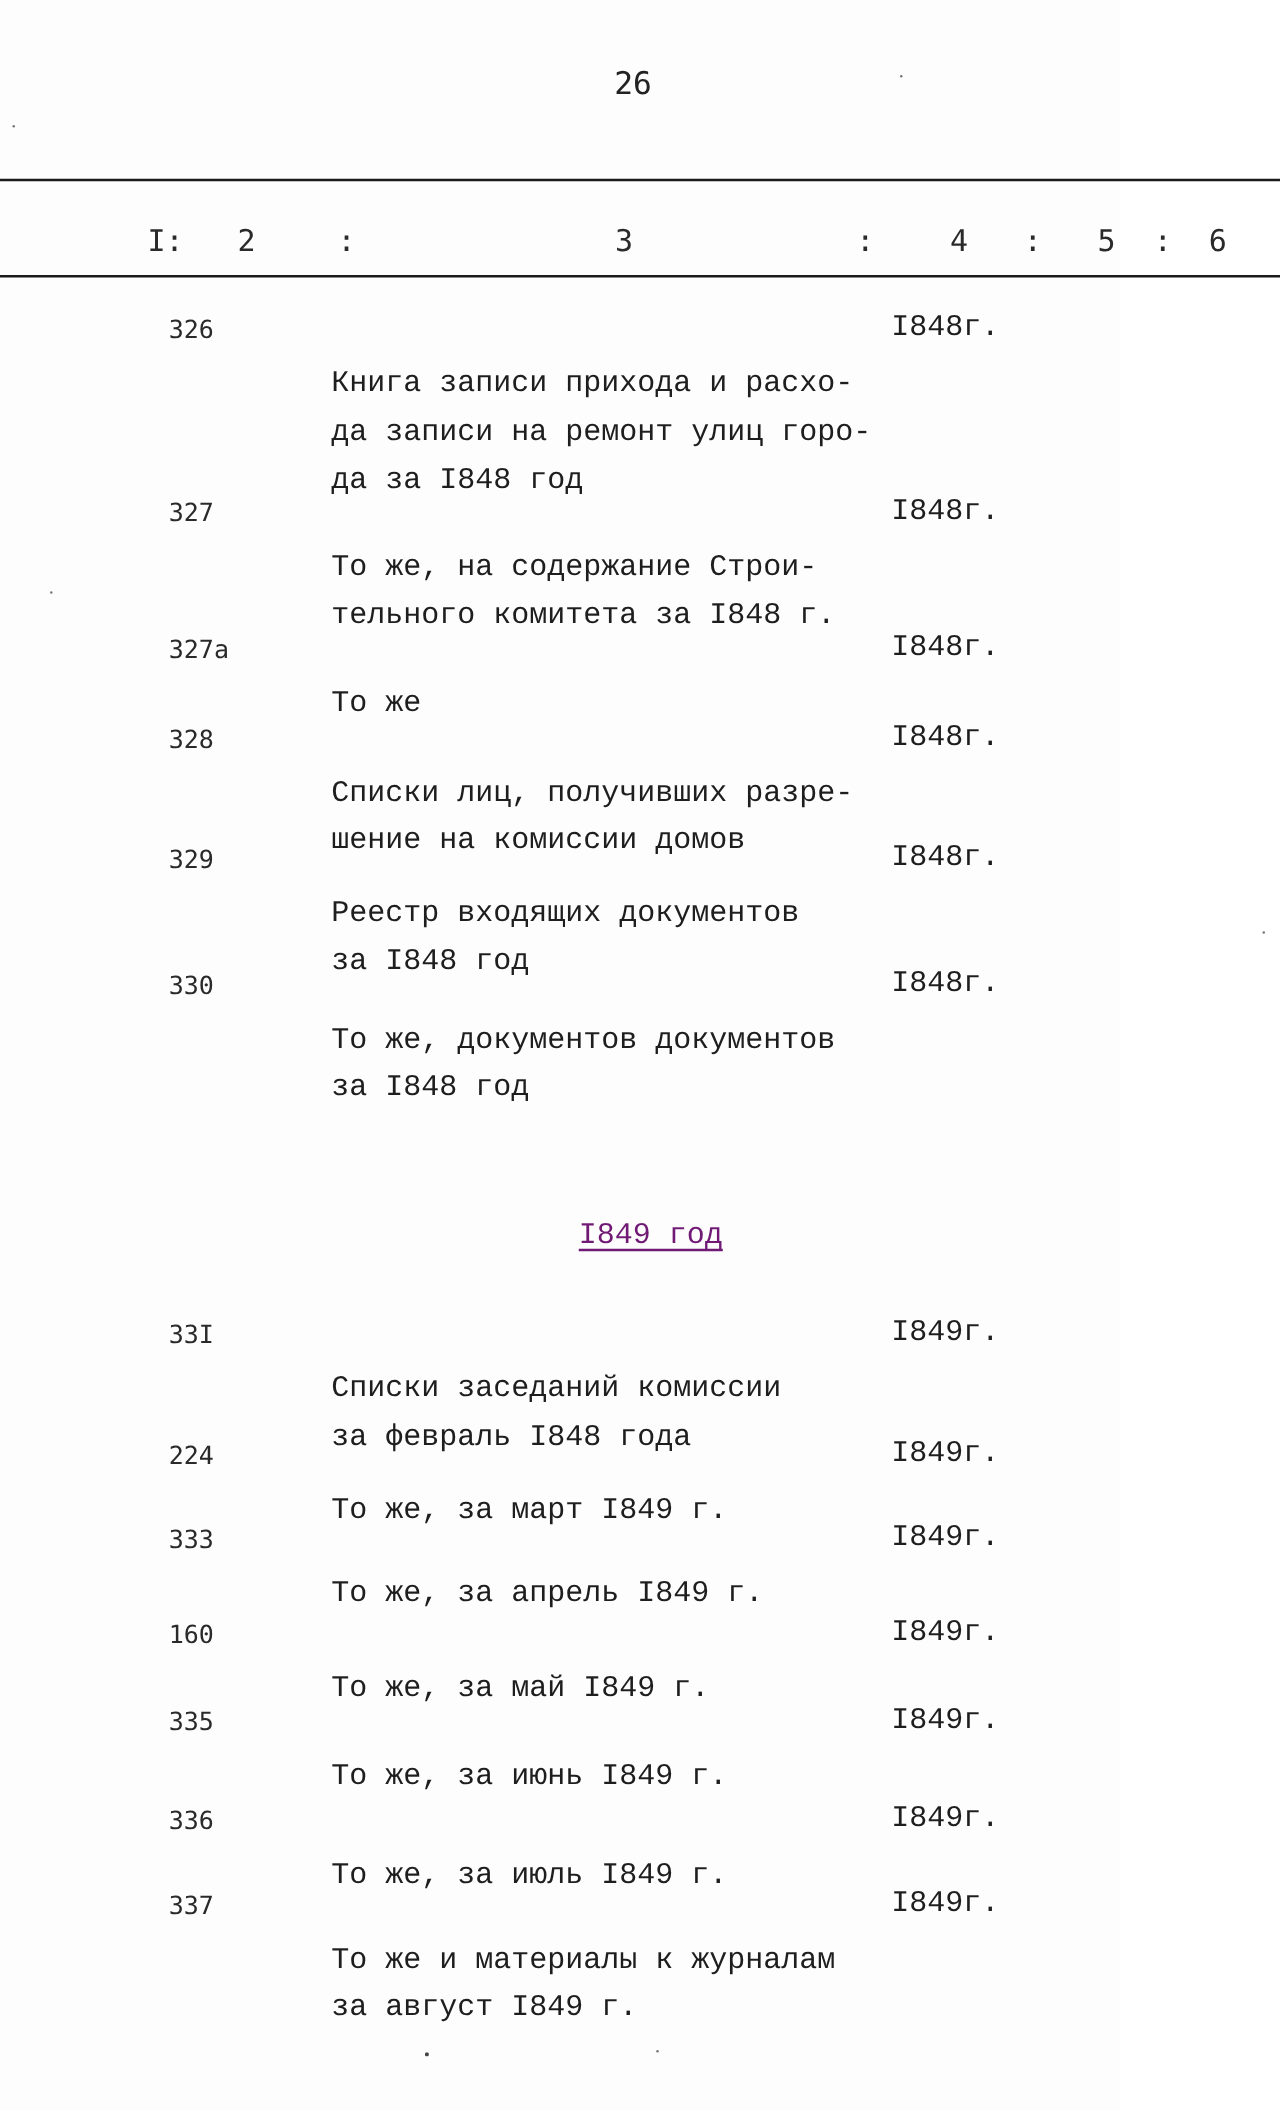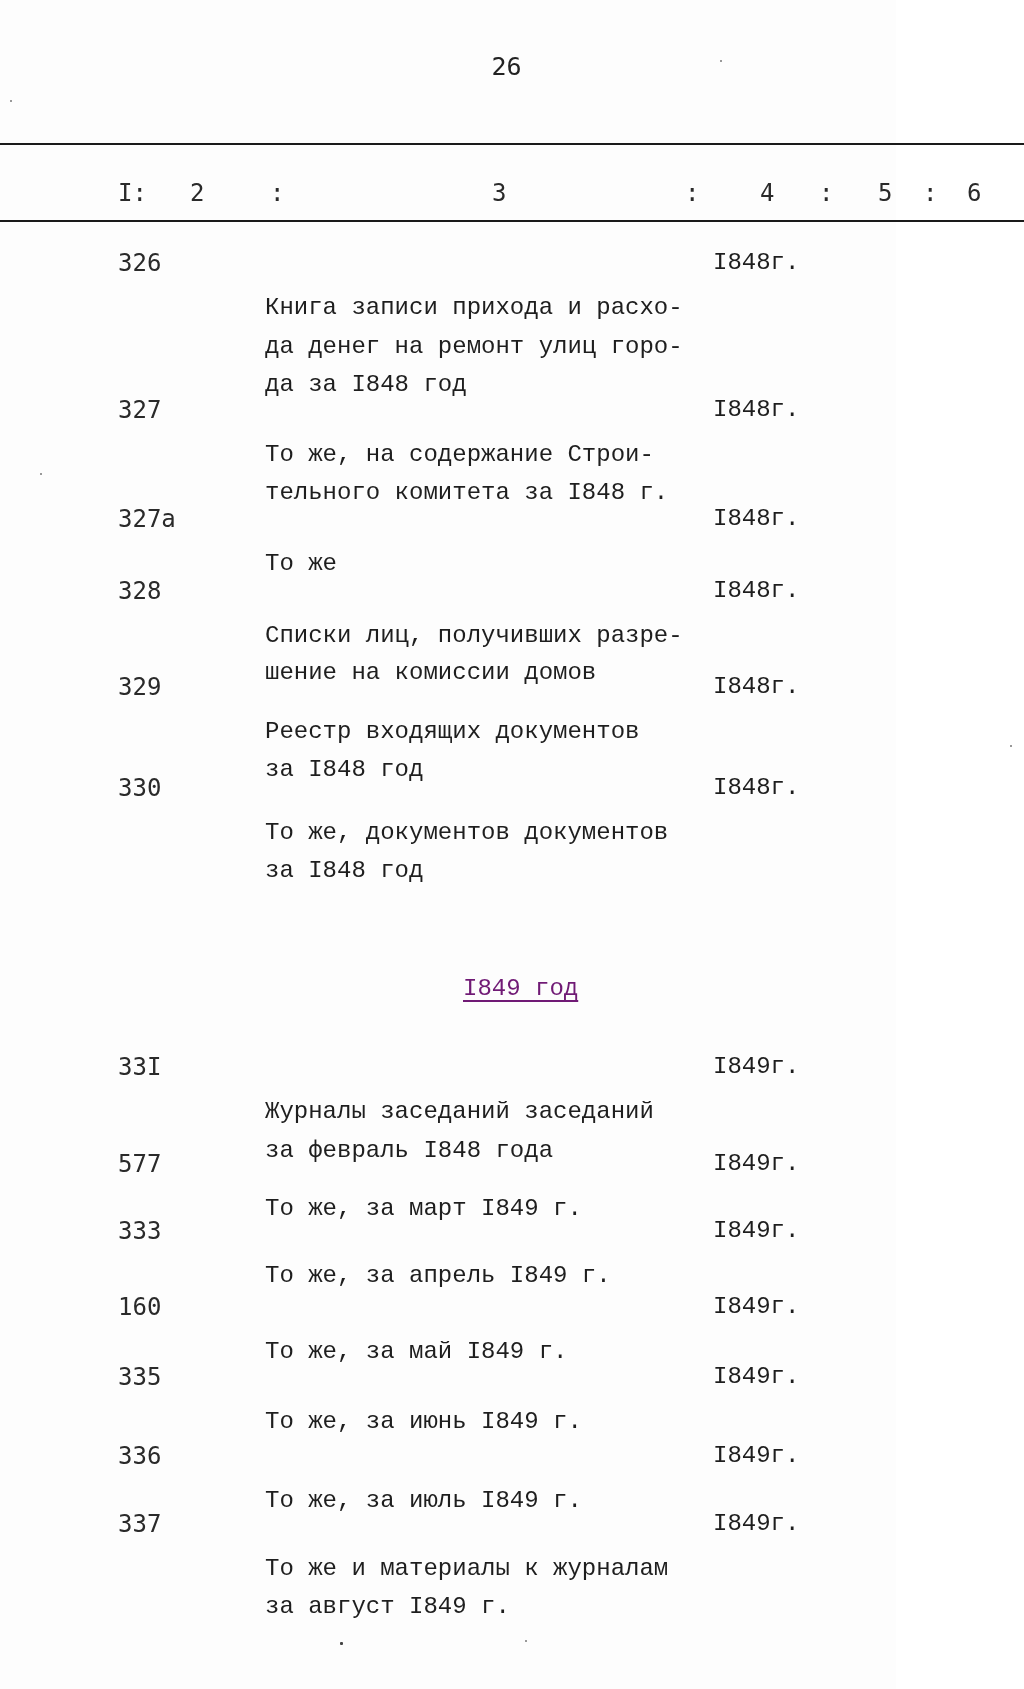--- a/index.html
+++ b/index.html
@@ -2,21 +2,21 @@
 <html><head>
 <meta charset="utf-8">
 <style>
   html, body { margin:0; padding:0; background:#ffffff; }
   body { width:1024px; height:1689px; position:relative; overflow:hidden; color:#1e1e1e; }
   .page { position:absolute; left:0; top:0; width:896px; height:1689px; background:#fdfdfd; }
   .pnum { position:absolute; top:52px; left:0; width:1013px; text-align:center;
           font-family:"DejaVu Sans Mono", monospace; font-size:25px; color:#222; }
   .rule { position:absolute; left:0; width:1024px; height:2px; background:#1a1a1a; }
   .hcell { position:absolute; top:176px; font-family:"DejaVu Sans Mono", monospace; font-size:24px; color:#2a2a2a; line-height:34px; }
-  .entry-num { position:absolute; left:118px; font-family:"DejaVu Sans Mono", monospace; font-size:24px; color:#2a2a2a; line-height:30px; }
+  .entry-num { position:absolute; left:135px; font-family:"DejaVu Sans Mono", monospace; font-size:20px; color:#2a2a2a; line-height:30px; }
   .line { position:absolute; left:265px; font-family:"Liberation Mono", monospace; font-size:24px; color:#1e1e1e; line-height:30px; white-space:pre;margin-top:45px; }
   .year { position:absolute; left:713px; font-family:"Liberation Mono", monospace; font-size:24px; color:#1e1e1e; line-height:30px; white-space:pre; }
   .section { position:absolute; top:974px; left:463px; font-family:"Liberation Mono", monospace; font-size:24px; line-height:30px;
              color:#701a75; text-decoration:underline; text-underline-offset:5px; text-decoration-thickness:2px; white-space:pre; }
   .speck { position:absolute; width:2px; height:2px; background:#777; border-radius:1px; }
 </style>
 </head>
 <body>
 
 <div class="page">
@@ -36,21 +36,21 @@
     <span class="hcell" style="left:878px">5</span>
     <span class="hcell" style="left:923px">:</span>
     <span class="hcell" style="left:967px">6</span>
   </div>
 
   <div class="rule" style="top:220px"></div>
 
   <div>
     <span class="entry-num" style="top:248px">326</span>
     <span class="line" style="top:248px">Книга записи прихода и расхо-</span>
-    <span class="line" style="top:287px">да денег на ремонт улиц горо-</span>
+    <span class="line" style="top:287px">да записи на ремонт улиц горо-</span>
     <span class="line" style="top:325px">да за I848 год</span>
     <span class="year" style="top:248px">I848г.</span>
   </div>
 
   <div>
     <span class="entry-num" style="top:395px">327</span>
     <span class="line" style="top:395px">То же, на содержание Строи-</span>
     <span class="line" style="top:433px">тельного комитета за I848 г.</span>
     <span class="year" style="top:395px">I848г.</span>
   </div>
@@ -79,27 +79,27 @@
     <span class="entry-num" style="top:773px">330</span>
     <span class="line" style="top:773px">То же, документов документов</span>
     <span class="line" style="top:811px">за I848 год</span>
     <span class="year" style="top:773px">I848г.</span>
   </div>
 
   <div class="section">I849 год</div>
 
   <div>
     <span class="entry-num" style="top:1052px">33I</span>
-    <span class="line" style="top:1052px">Журналы заседаний заседаний</span>
+    <span class="line" style="top:1052px">Списки заседаний комиссии</span>
     <span class="line" style="top:1091px">за февраль I848 года</span>
     <span class="year" style="top:1052px">I849г.</span>
   </div>
 
   <div>
-    <span class="entry-num" style="top:1149px">577</span>
+    <span class="entry-num" style="top:1149px">224</span>
     <span class="line" style="top:1149px">То же, за март I849 г.</span>
     <span class="year" style="top:1149px">I849г.</span>
   </div>
 
   <div>
     <span class="entry-num" style="top:1216px">333</span>
     <span class="line" style="top:1216px">То же, за апрель I849 г.</span>
     <span class="year" style="top:1216px">I849г.</span>
   </div>
 

